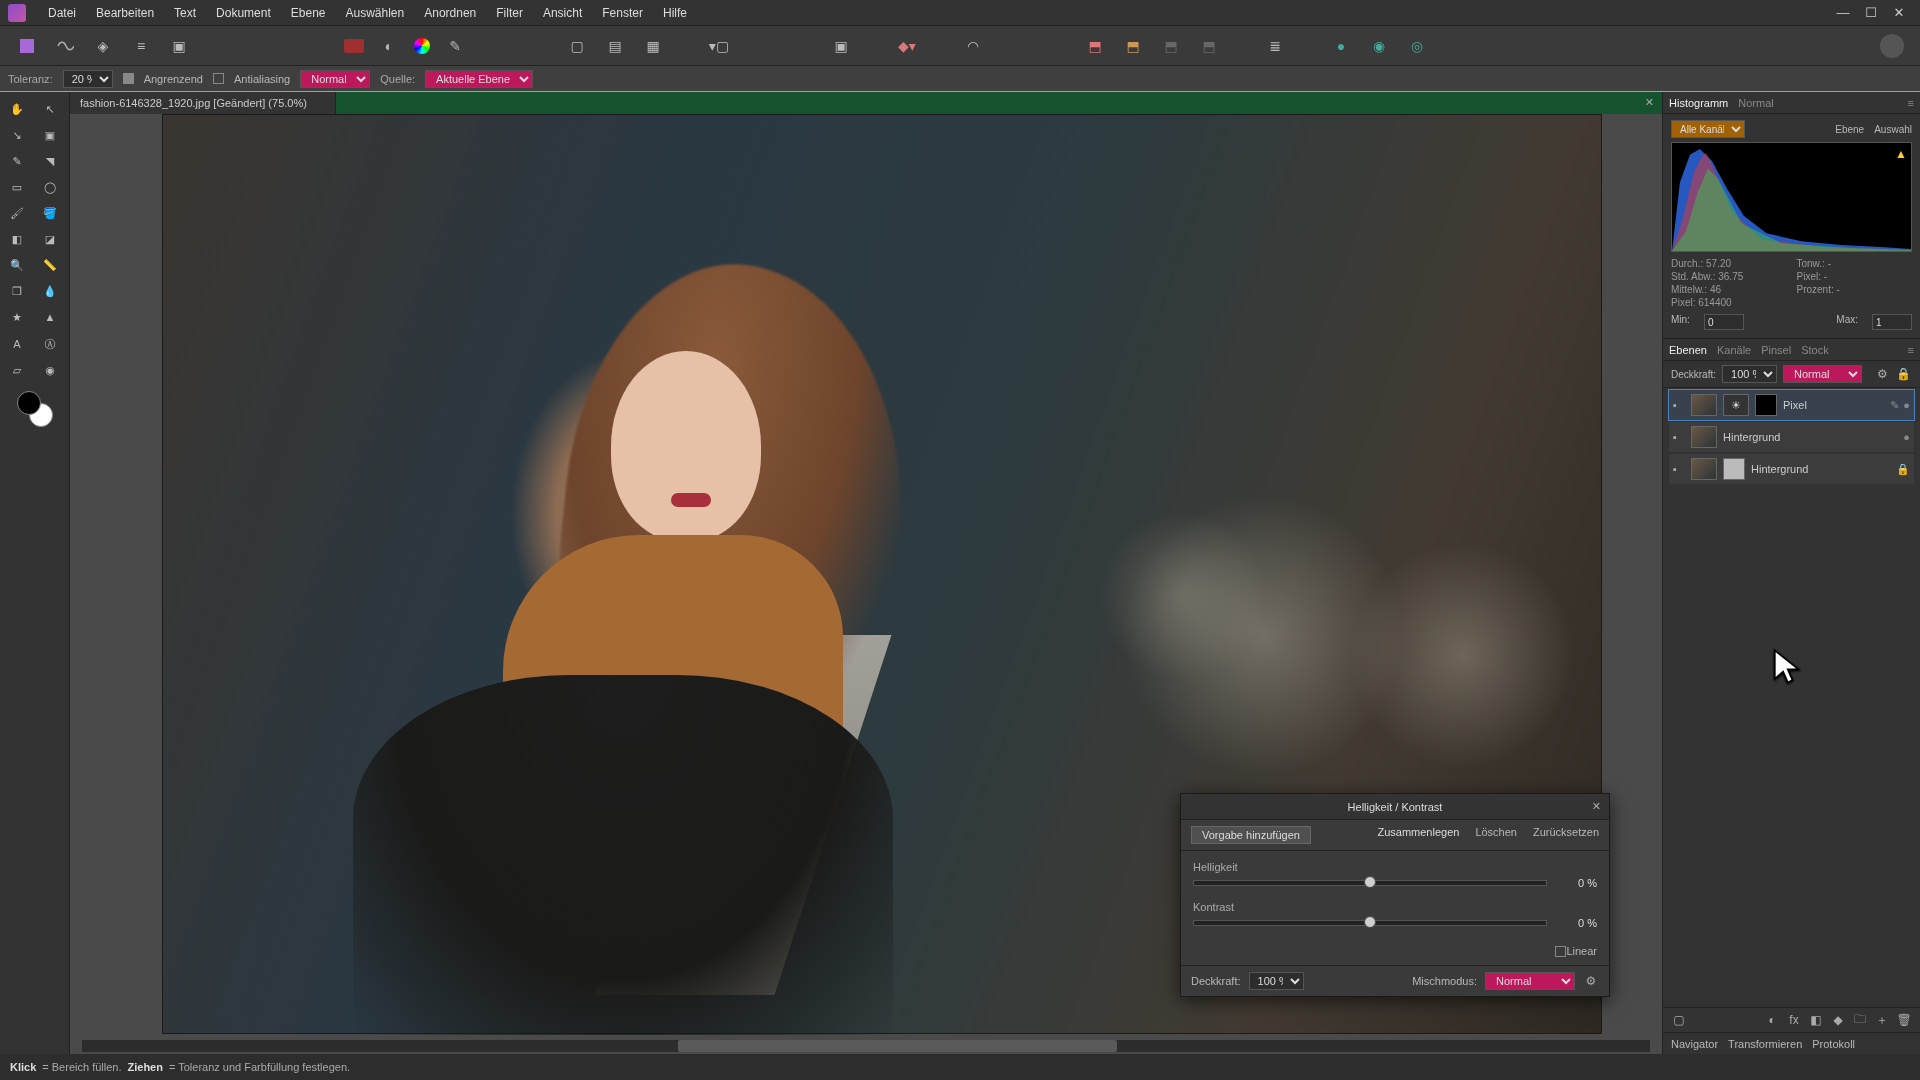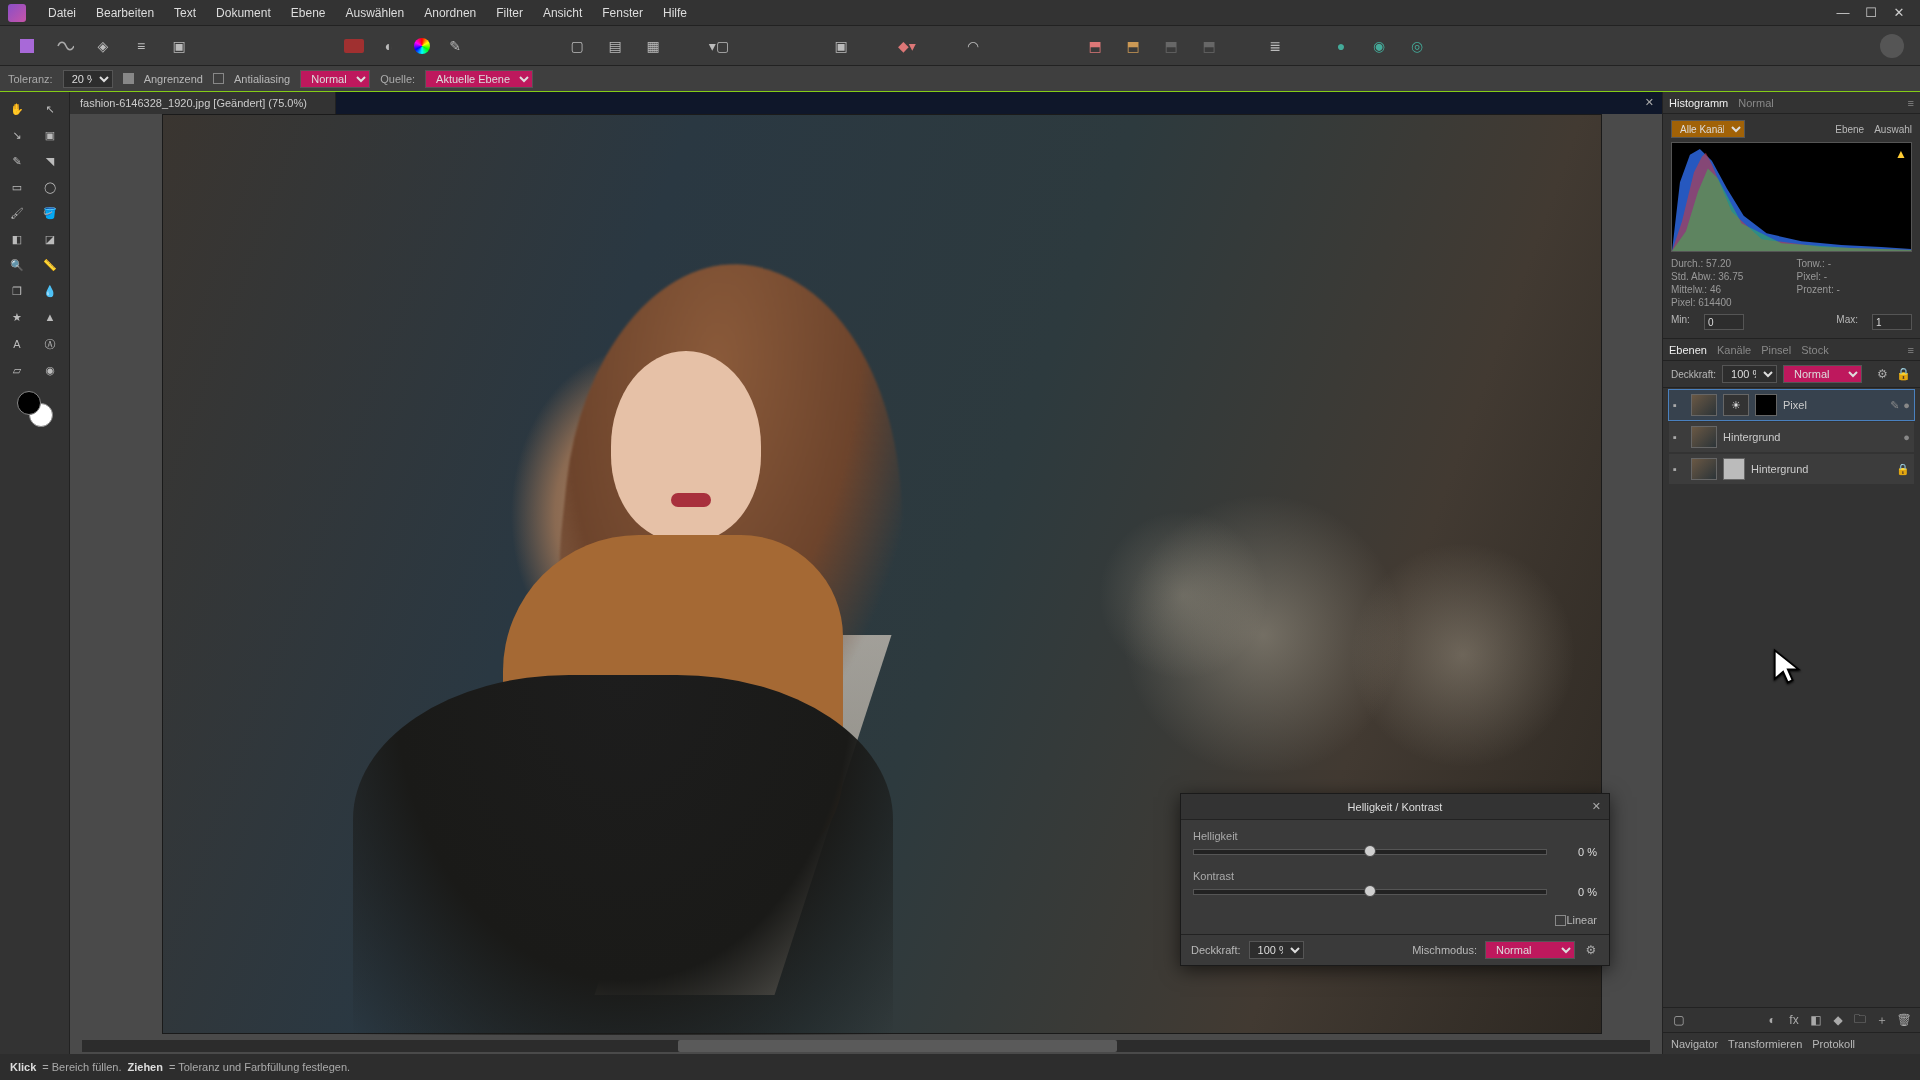--- a/index.html
+++ b/index.html
@@ -29,21 +29,21 @@
 
 .main { position:absolute; top:92px; left:0; right:0; bottom:26px; display:flex; }
 .tools-left { width:70px; background:#333333; border-right:1px solid #222; padding:4px 2px; }
 .tool-btn { width:28px; height:24px; display:inline-flex; align-items:center; justify-content:center; color:#bbb; margin:1px; cursor:pointer; }
 .color-sw { position:relative; width:36px; height:36px; margin:8px auto; }
 .color-sw .fg { position:absolute; top:0; left:0; width:24px; height:24px; border-radius:50%; background:#000; border:1px solid #888; }
 .color-sw .bg { position:absolute; bottom:0; right:0; width:24px; height:24px; border-radius:50%; background:#fff; border:1px solid #888; }
 
 .canvas-area { flex:1; position:relative; background:#4a4a4a; }
 .doc-tab { position:absolute; top:0; left:0; height:22px; background:#333333; padding:0 10px; display:flex; align-items:center; font-size:11px; color:#ccc; border-right:1px solid #222; }
-.doc-tab-row { position:absolute; top:0; left:0; right:0; height:22px; background:#0f172a; }
+.doc-tab-row { position:absolute; top:0; left:0; right:0; height:22px; background:#14532d; }
 .viewport { position:absolute; top:22px; left:12px; right:12px; bottom:12px; overflow:hidden; }
 .photo { position:absolute; left:80px; top:0; width:1440px; height:920px; background:
  radial-gradient(ellipse 220px 280px at 480px 400px, #c8916a 0%, #8a6a52 40%, transparent 60%),
  radial-gradient(circle 200px at 1100px 520px, rgba(200,190,170,0.4), transparent 70%),
  radial-gradient(circle 160px at 1300px 540px, rgba(200,190,170,0.35), transparent 70%),
  radial-gradient(circle 120px at 1020px 480px, rgba(190,180,160,0.3), transparent 70%),
  linear-gradient(110deg, #3a3530 0%, #2a3842 30%, #2d3a3e 55%, #423a32 80%, #2d2822 100%);
  border:1px solid #1a1a1a; }
 .photo::before { content:""; position:absolute; left:490px; top:520px; width:180px; height:360px; background:linear-gradient(180deg,#d4cbc0 0%,#b0a79a 80%); transform:skewX(-18deg); opacity:.7; }
 .photo::after { content:""; position:absolute; left:190px; top:560px; width:540px; height:360px; background:radial-gradient(ellipse at 50% 0%, #1d1d1d 0%, #1a1a18 60%, transparent 100%); border-radius:40% 40% 0 0; }
@@ -366,20 +366,26 @@
     </div>
 
   </div>
 </div>
 
 <div class="dialog">
   <div class="dlg-title">
     <span>Helligkeit / Kontrast</span>
     <span class="close">✕</span>
   </div>
+  <div class="dlg-btns">
+    <span class="preset">Vorgabe hinzufügen</span>
+    <span class="txtbtn">Zusammenlegen</span>
+    <span>Löschen</span>
+    <span>Zurücksetzen</span>
+  </div>
   <div class="dlg-body">
     <div class="slider-row">
       <span class="lab">Helligkeit</span>
       <div class="slider-wrap">
         <div class="slider-track">
             <div class="slider-knob"></div>
           </div>
         <span class="slider-val">0 %</span>
       </div>
     </div>

